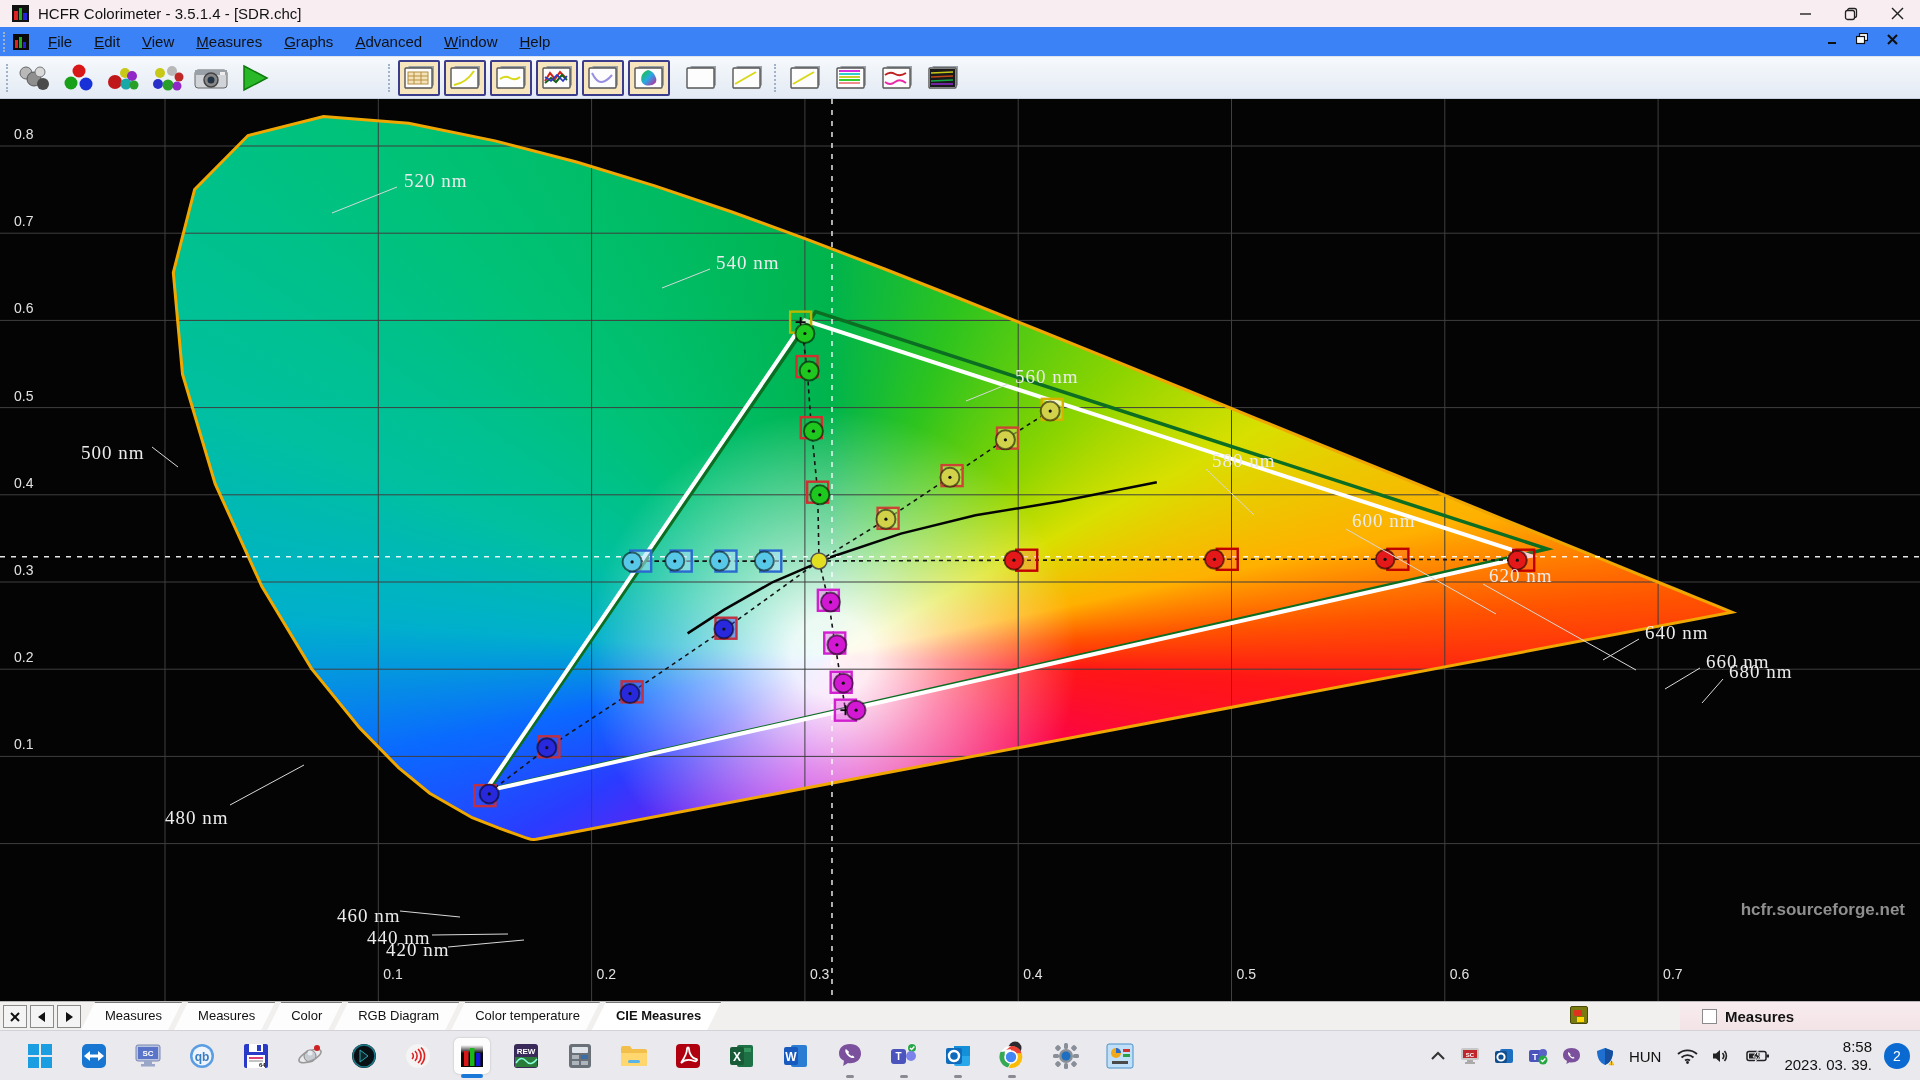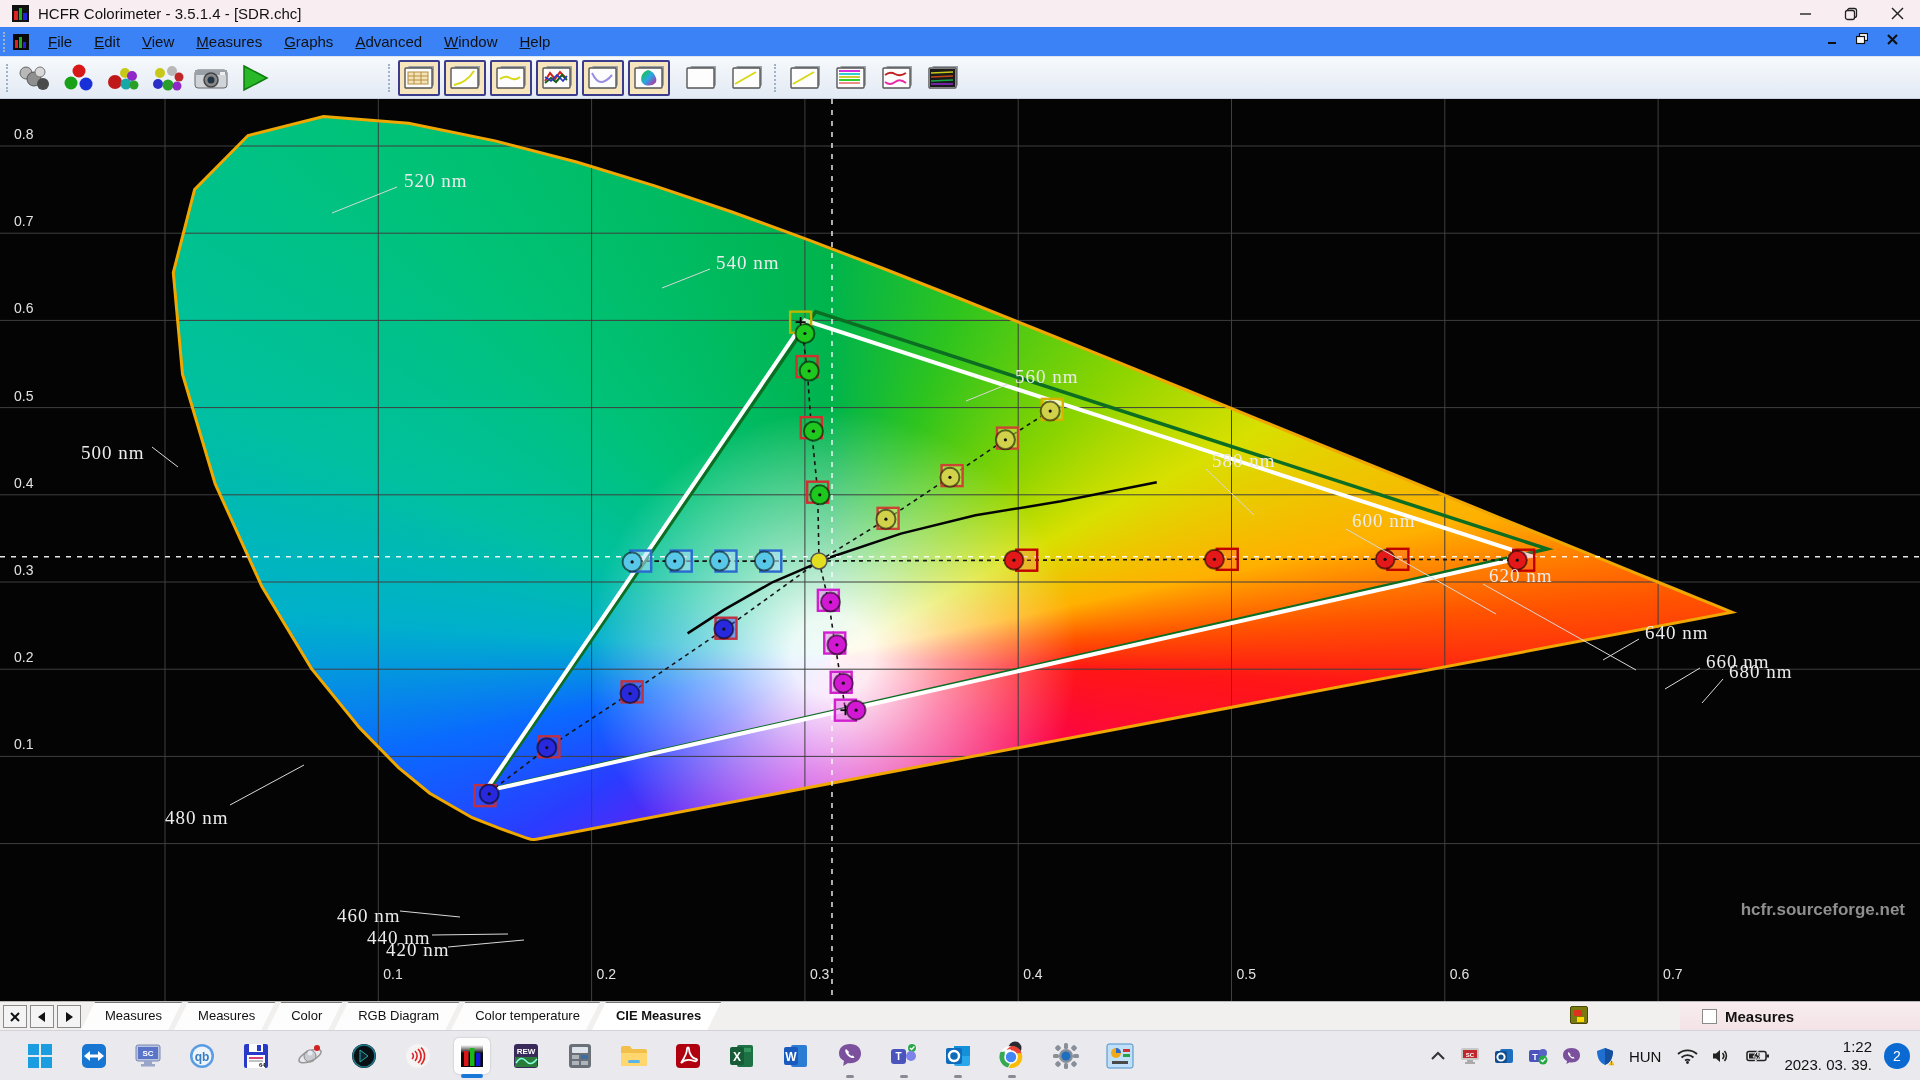--- a/index.html
+++ b/index.html
@@ -755,19 +755,19 @@
         </span>
       <span class="trayic">
           <svg width="24" height="14">
             <rect x="1" y="2.5" width="19" height="9" rx="2" fill="none" stroke="#222" stroke-width="1.5"></rect>
             <rect x="20.5" y="5.5" width="2.5" height="3" fill="#222"></rect>
             <rect x="3" y="4.5" width="11" height="5" fill="#222"></rect>
             <polygon points="12,1 7,8 10.5,8 9,13 15,6 11.5,6" fill="#222" stroke="#e9e9ee" stroke-width="1"></polygon>
           </svg>
         </span>
       <div id="clock">
-        <div>1:22</div>
+        <div>8:58</div>
         <div>2023. 03. 39.</div>
       </div>
       <div id="badge">2</div>
     </div>
   </div>
 </div>
 
 </body></html>

